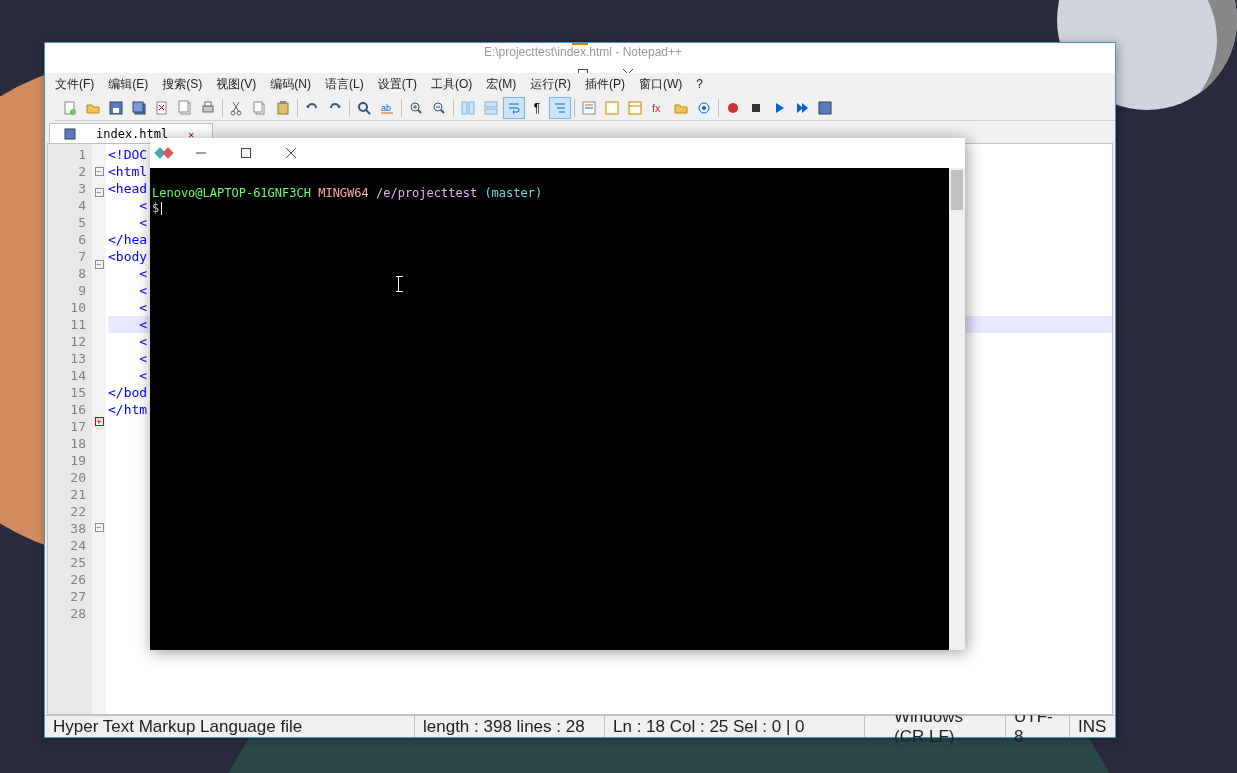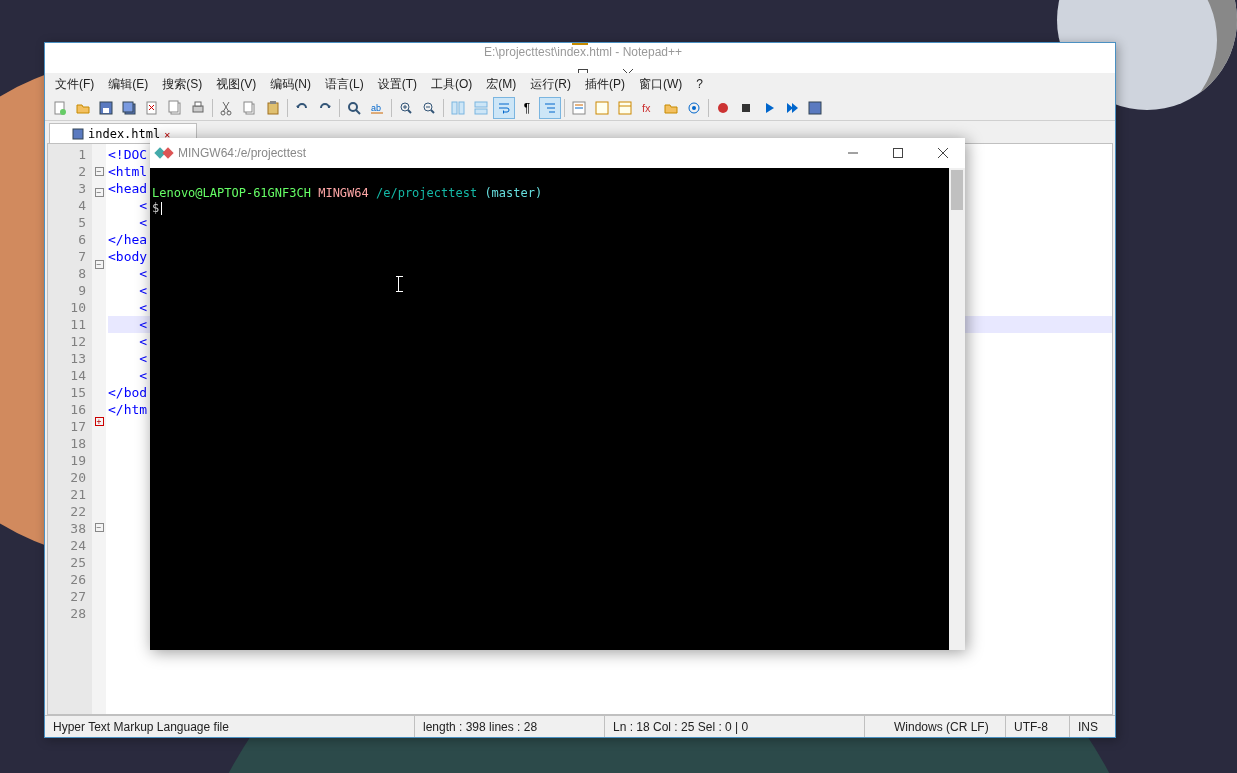--- a/index.html
+++ b/index.html
@@ -84,20 +84,21 @@
 }
 .menubar .menu-item { padding: 2px 6px; text-align: right; }
 .toolbar {
   height: 26px;
   background: #f0f0f0;
   border-bottom: 1px solid #d0d0d0;
   display: flex;
   align-items: center;
   padding-left: 4px;
   gap: 1px;
+  margin-left: 10px;
 }
 .toolbar .tool-btn {
   width: 22px; height: 22px;
   display: flex; align-items: center; justify-content: center;
   border: 1px solid transparent;
 }
 .toolbar .tool-btn.active { background: #cde6f7; border-color: #7ab5e0; }
 .toolbar .tool-sep { width: 1px; height: 18px; background: #c0c0c0; margin: 0 2px; }
 .tabbar {
   height: 22px;
@@ -106,22 +107,22 @@
   align-items: flex-end;
   padding-left: 4px;
 }
 .tabbar .tab {
   height: 20px;
   background: #fff;
   border: 1px solid #c0c0c0;
   border-bottom: none;
   display: flex;
   align-items: center;
-  padding: 0 22px;
-  gap: 4px;
+  padding: 0 14px;
+  gap: 20px;
   font-family: "SimSun", monospace;
   font-size: 12px;
 }
 .tabbar .tab .tab-icon {
   width: 12px; height: 12px; display: inline-block;
 }
 .tabbar .tab .tab-close {
   width: 10px; height: 10px;
   color: #b00;
   font-size: 10px;
@@ -176,21 +177,21 @@
   white-space: pre;
 }
 .code-col .line.highlight { background: #e8e8ff; }
 .code-col .k { color: #0000ff; }
 .statusbar {
   height: 22px;
   background: #f0f0f0;
   border-top: 1px solid #c0c0c0;
   display: flex;
   align-items: center;
-  font-size: 12px;
+  font-size: 17px;
   color: #222;
 }
 .statusbar .sb-cell { padding: 0 8px; height:100%; display:flex; align-items:center; border-right:1px solid #c0c0c0;}
 .statusbar .sb-cell.filetype { width: 370px; }
 .statusbar .sb-cell.len { width: 190px; }
 .statusbar .sb-cell.pos { width: 260px; }
 .statusbar .sb-cell.eol { width: 120px; margin-left: 21px; }
 .statusbar .sb-cell.enc { width: 80px; flex:1;}
 .statusbar .sb-cell.ins { width: 45px; border-right:none;}
 
@@ -243,21 +244,21 @@
 .terminal-body .scrollbar {
   position:absolute; right:0; top:0; bottom:0; width:16px;
   background:#f0f0f0;
 }
 .terminal-body .scrollbar .thumb{
   position:absolute; left:2px; right:2px; top:2px; height:40px;
   background:#c0c0c0;
 }
 .terminal-body .prompt .user { color:#6f6;}
 .terminal-body .prompt .mingw { color:#fca5a5;}
-.terminal-body .prompt .path { color:#14b8a6;}
+.terminal-body .prompt .path { color:#f0abfc;}
 .terminal-body .prompt .branch { color:#6dd;}
 .terminal-body .cmdline .dollar { color:#ccc;}
 .terminal-body .cursor {
   display:inline-block; width:1px; height:13px; background:#fff;
   vertical-align:middle; margin-left:2px;
 }
 .terminal-body .textcursor {
   position:absolute; left:248px; top:108px;
   width:1px; height:16px;
   border-left: 1px solid #fff;
@@ -602,21 +603,20 @@
     <div class="sb-cell pos">Ln : 18    Col : 25    Sel : 0 | 0</div>
     <div class="sb-cell eol">Windows (CR LF)</div>
     <div class="sb-cell enc">UTF-8</div>
     <div class="sb-cell ins">INS</div>
   </div>
 </div>
 
 <div class="terminal-window">
   <div class="tbar">
     <span class="t-icon"></span>
-    <span class="t-title">MINGW64:/e/projecttest</span>
     <div class="win-controls">
       <div class="win-btn">
           <svg viewBox="0 0 10 10">
             <line x1="0" y1="5" x2="10" y2="5" stroke="#444" stroke-width="1"></line>
           </svg>
         </div>
       <div class="win-btn">
           <svg viewBox="0 0 10 10">
             <rect x="0.5" y="0.5" width="9" height="9" fill="none" stroke="#444" stroke-width="1"></rect>
           </svg>

